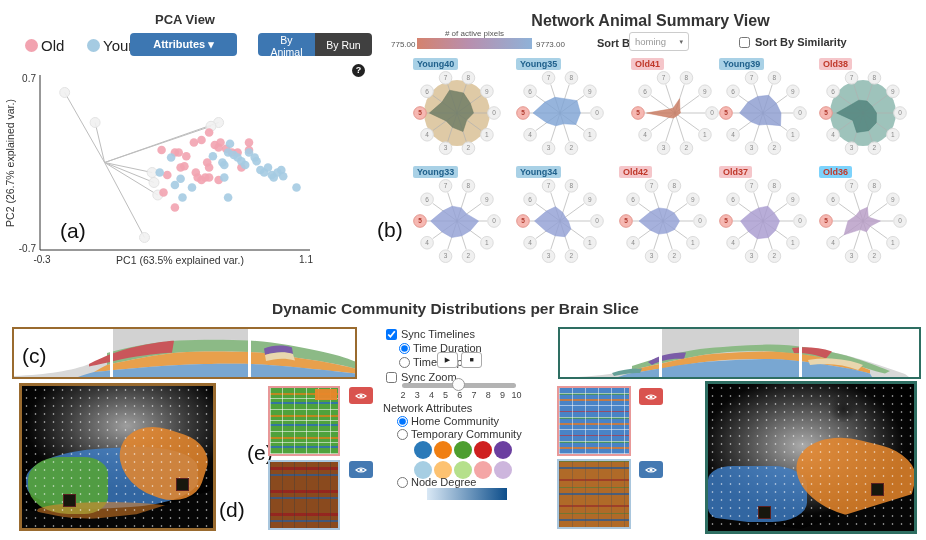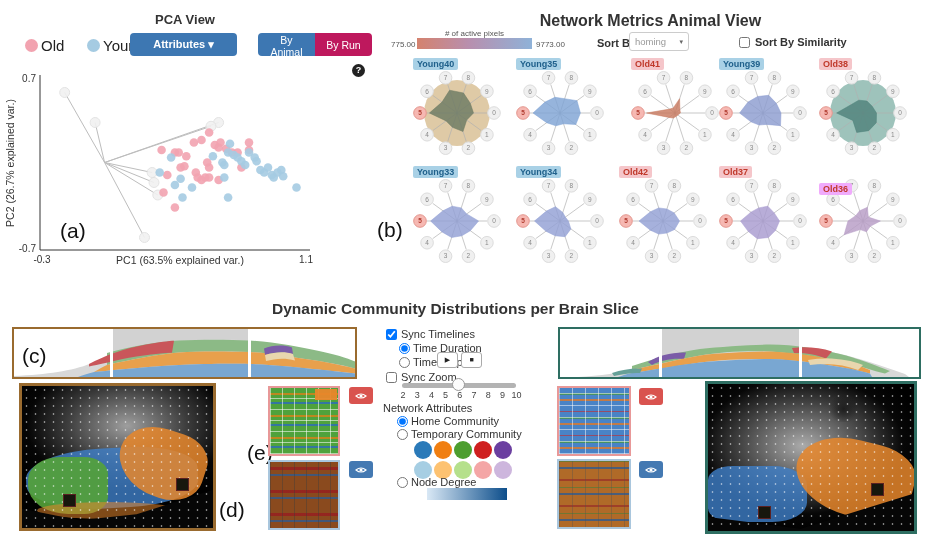--- a/index.html
+++ b/index.html
@@ -8,21 +8,21 @@
   .abs{position:absolute;}
   .panel-title{font-weight:bold;color:#333;text-align:center;}
   .panel-letter{font-family:"Liberation Sans",sans-serif;font-size:21px;color:#111;}
   
   .legend-dot{width:13px;height:13px;border-radius:50%;display:inline-block;}
   .btn{border:none;border-radius:4px;color:#fff;font-size:11px;cursor:pointer;
        font-family:"Liberation Sans",sans-serif;font-weight:bold;}
   .btn-attr{left:130px;top:33px;width:107px;height:23px;background:#3d77b2;}
   .btn-group{left:258px;top:33px;height:23px;display:flex;border-radius:4px;overflow:hidden;}
   .btn-seg{width:57px;height:23px;font-size:10.5px;border:none;color:#fff;background:#3d77b2;}
-  .btn-seg.active{background:#be185d;}
+  .btn-seg.active{background:#404040;}
   .help-circle{left:352px;top:64px;width:13px;height:13px;border-radius:50%;background:#222;
        color:#fff;font-size:9px;font-weight:bold;text-align:center;line-height:13px;}
   
   .cbar-label{font-size:8px;color:#555;}
   .dropdown{left:629px;top:32px;width:60px;height:19px;border:1px solid #ccc;border-radius:3px;
        background:#fff;font-size:9.5px;color:#999;display:flex;align-items:center;
        justify-content:space-between;padding:0 5px;box-sizing:border-box;}
   .small-bold{font-size:11px;font-weight:bold;color:#333;}
   input[type=checkbox],input[type=radio]{width:11px;height:11px;margin:0;}
   .ctl-label{font-size:11px;color:#333;}
@@ -183,21 +183,21 @@
       <circle cx="226.1" cy="139.5" r="4.3" fill="#a5cbe2" opacity="0.9"></circle>
       <circle cx="222.29999999999998" cy="119.5" r="4.3" fill="#a5cbe2" opacity="0.9"></circle>
       <circle cx="190" cy="129.5" r="4.3" fill="#a5cbe2" opacity="0.9"></circle>
       <circle cx="178.6" cy="120.75" r="4.3" fill="#a5cbe2" opacity="0.9"></circle>
       <circle cx="210.89999999999998" cy="98.24999999999999" r="4.3" fill="#a5cbe2" opacity="0.9"></circle>
       <circle cx="228" cy="85.74999999999999" r="4.3" fill="#a5cbe2" opacity="0.9"></circle>
     </g>
 </svg>
 <div class="abs panel-letter" style="left:60px;top:219px;">(a)</div>
 
-<div class="abs panel-title" style="left:375px;width:551px;top:12px;font-size:16px;">Network Metrics Animal View</div>
+<div class="abs panel-title" style="left:375px;width:551px;top:12px;font-size:16px;">Network Animal Summary View</div>
 
 <span class="abs cbar-label" style="left:391px;top:40px;">775.00</span>
 <div id="colorbar" class="abs" style="left: 417px; top: 38px; width: 115px; height: 11px; background: linear-gradient(90deg, rgb(212, 130, 110), rgb(184, 143, 174) 45%, rgb(143, 178, 216));"></div>
 <div class="abs cbar-label" style="left:417px;top:29px;width:115px;text-align:center;"># of active pixels</div>
 <span class="abs cbar-label" style="left:536px;top:40px;">9773.00</span>
 
 <span class="abs small-bold" style="left:597px;top:37px;">Sort By:</span>
 <div class="abs dropdown">
   <span>homing</span>
   <span style="font-size:7px;color:#666;">▾</span>
@@ -526,21 +526,21 @@
         <line x1="50" y1="49" x2="59.27050983124842" y2="20.46830451114539" stroke="#b0b0b0" stroke-width="0.7"></line>
         <circle cx="61.43362879187305" cy="13.810908897079315" r="6.3" fill="#f0f0f0" stroke="#dcdcdc"></circle>
         <text x="61.43362879187305" y="16.110908897079316" text-anchor="middle" font-size="6.5" fill="#888" font-weight="normal">8</text>
         <line x1="50" y1="49" x2="74.27050983124842" y2="31.3664424312258" stroke="#b0b0b0" stroke-width="0.7"></line>
         <circle cx="79.93362879187305" cy="27.251945665178486" r="6.3" fill="#f0f0f0" stroke="#dcdcdc"></circle>
         <text x="79.93362879187305" y="29.551945665178486" text-anchor="middle" font-size="6.5" fill="#888" font-weight="normal">9</text>
         <polygon points="66.5,49.0 62.6,58.2 55.4,65.5 44.3,66.7 35.4,59.6 27.5,49.0 37.9,40.2 45.7,35.9 54.8,34.2 61.2,40.9" fill="#a89bd0" fill-opacity="0.82" stroke="#a89bd0" stroke-width="0.5"></polygon>
       </svg>
     </div>
     <div class="radar-cell" style="left: 438px; top: 108px;">
-      <span class="radar-chip" style="background: #f0abfc; color: rgb(192, 57, 43); margin-top: 17px;">Old36</span>
+      <span class="radar-chip" style="background: #7dd3fc; color: rgb(192, 57, 43);">Old36</span>
       <svg width="100" height="98" viewBox="0 0 100 98" style="position:absolute;left:0;top:6px;">
         <line x1="50" y1="49" x2="80" y2="49" stroke="#b0b0b0" stroke-width="0.7"></line>
         <circle cx="87" cy="49" r="6.3" fill="#f0f0f0" stroke="#dcdcdc"></circle>
         <text x="87" y="51.3" text-anchor="middle" font-size="6.5" fill="#888" font-weight="normal">0</text>
         <line x1="50" y1="49" x2="74.27050983124843" y2="66.6335575687742" stroke="#b0b0b0" stroke-width="0.7"></line>
         <circle cx="79.93362879187305" cy="70.7480543348215" r="6.3" fill="#f0f0f0" stroke="#dcdcdc"></circle>
         <text x="79.93362879187305" y="73.0480543348215" text-anchor="middle" font-size="6.5" fill="#888" font-weight="normal">1</text>
         <line x1="50" y1="49" x2="59.270509831248425" y2="77.53169548885461" stroke="#b0b0b0" stroke-width="0.7"></line>
         <circle cx="61.433628791873055" cy="84.18909110292068" r="6.3" fill="#f0f0f0" stroke="#dcdcdc"></circle>
         <text x="61.433628791873055" y="86.48909110292068" text-anchor="middle" font-size="6.5" fill="#888" font-weight="normal">2</text>

